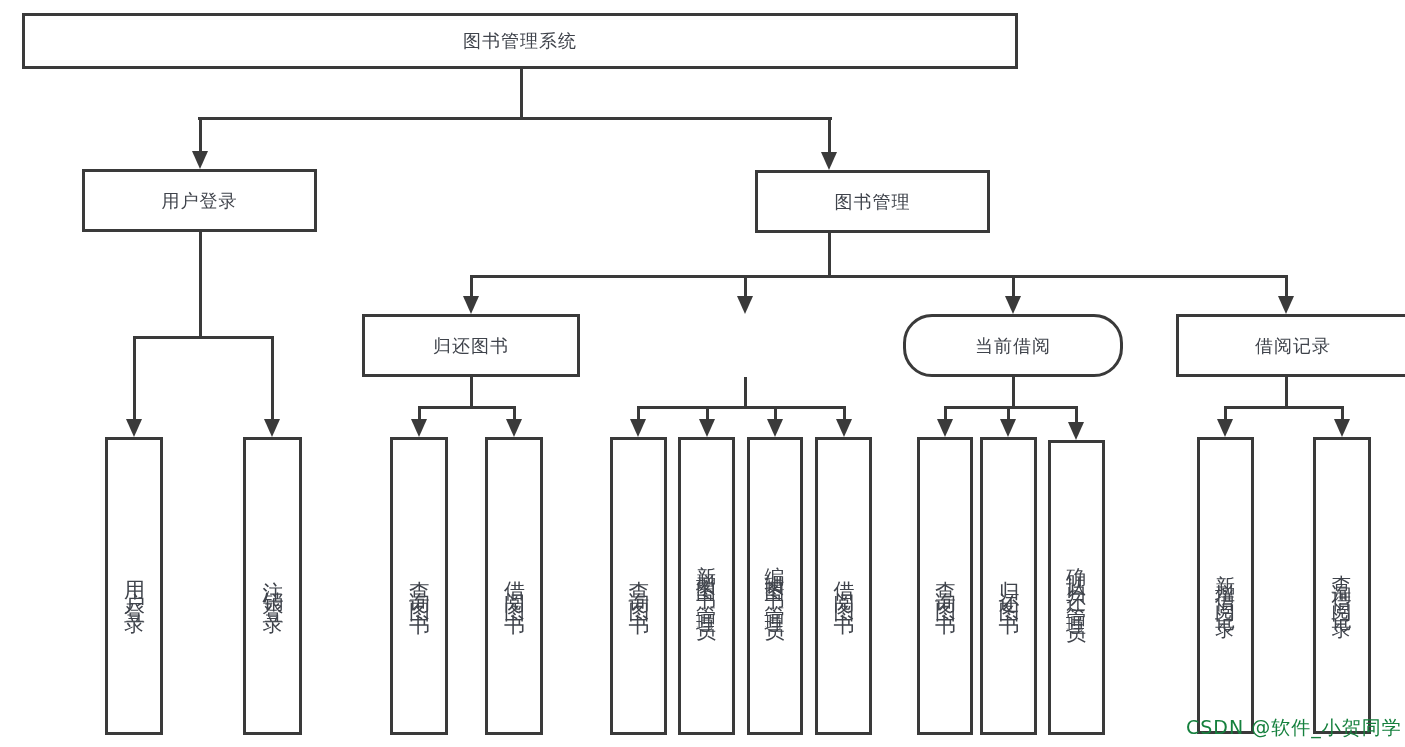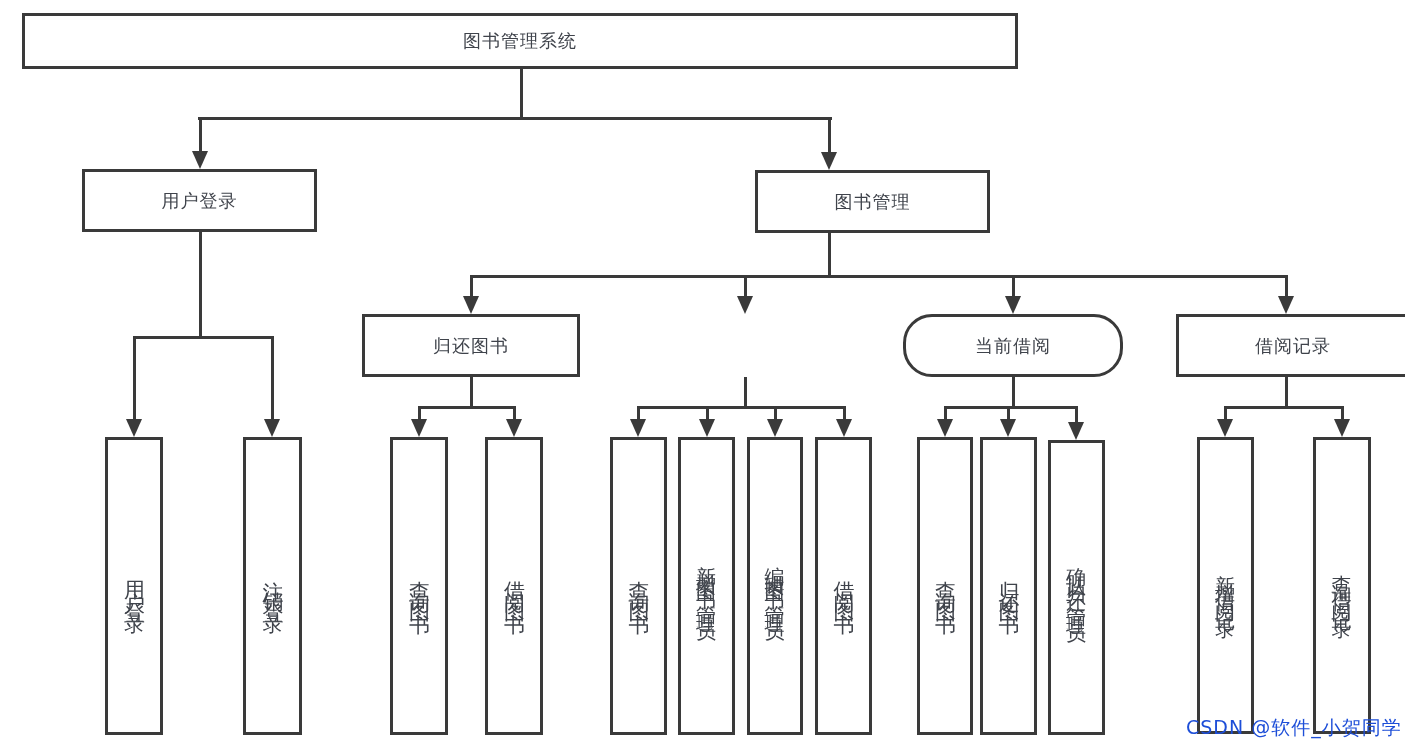--- a/index.html
+++ b/index.html
@@ -33,21 +33,21 @@
   .ahead {
     position:absolute; width:0; height:0;
     border-left:8px solid transparent;
     border-right:8px solid transparent;
     border-top:18px solid #3a3a3a;
   }
   .watermark {
     position:absolute;
     left:1186px; top:715px;
     font-size:19px;
-    color:#1d4ed8;
+    color:#15803d;
     letter-spacing:1px;
     white-space:nowrap;
     z-index:5;
   }
 </style>
 </head>
 <body>
 
 <div class="stage">
 

